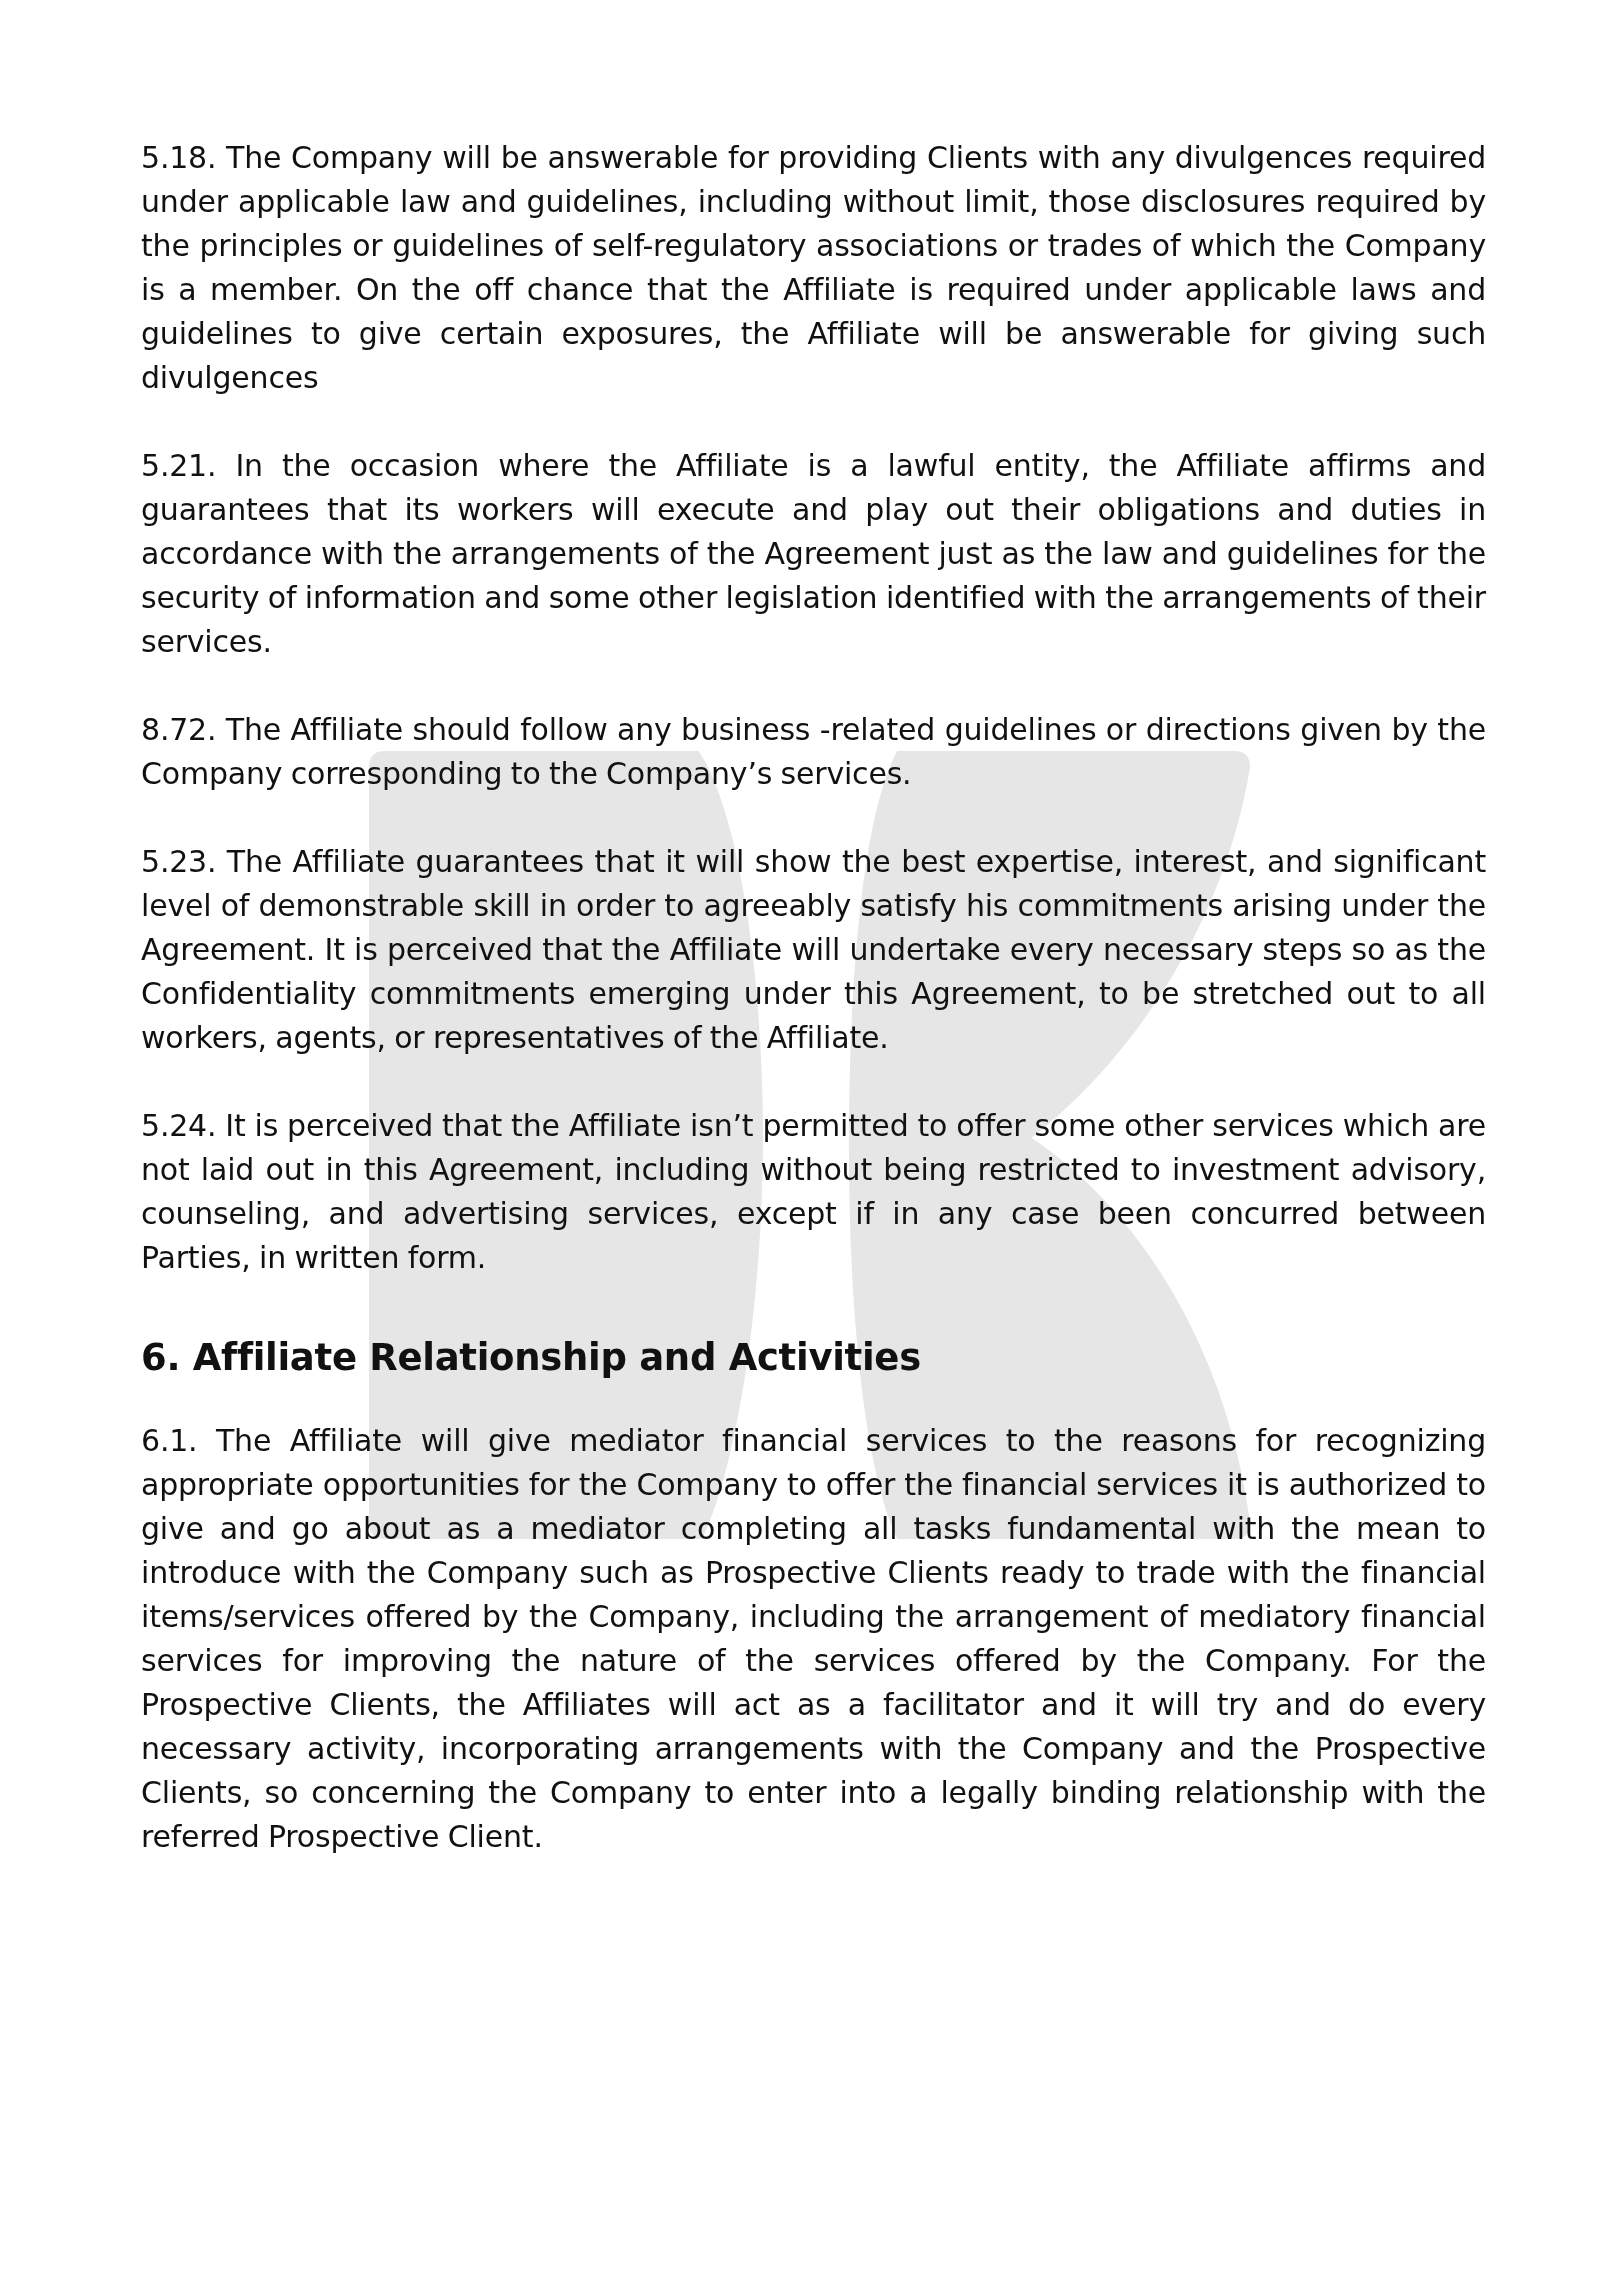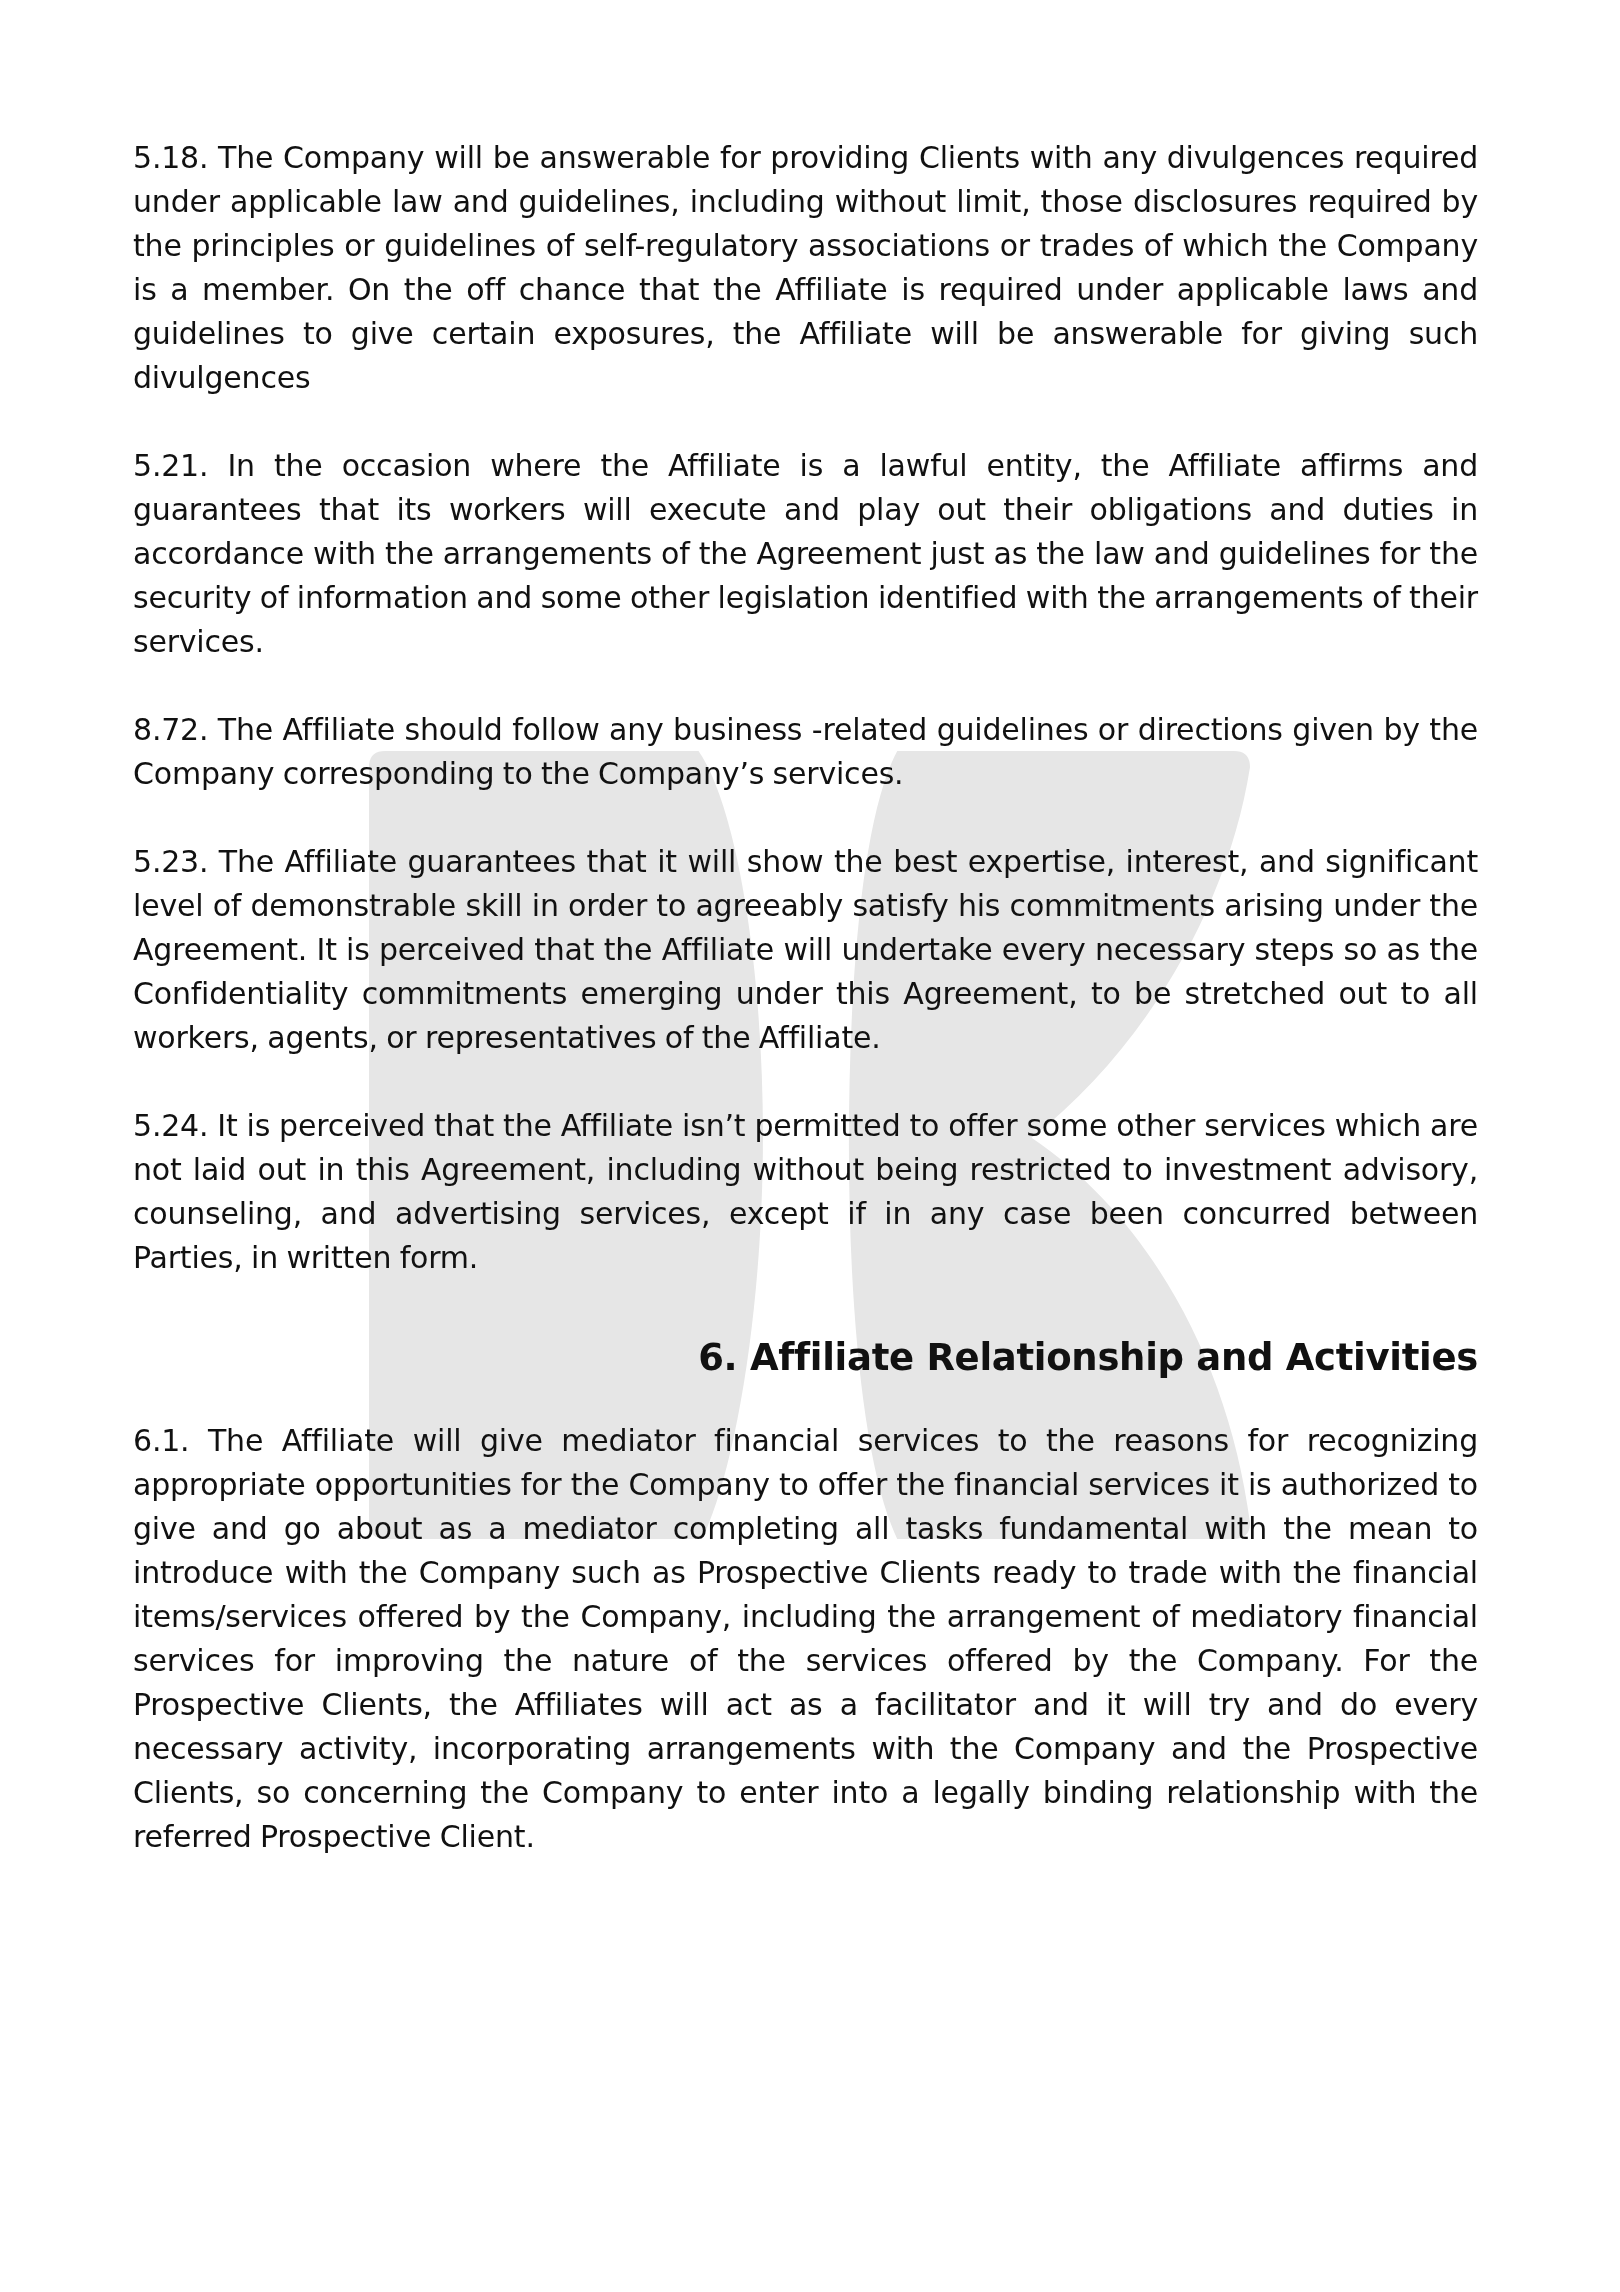--- a/index.html
+++ b/index.html
@@ -25,21 +25,21 @@
   .watermark {
     position: absolute;
     left: 369px;
     top: 751px;
     width: 881px;
     height: 788px;
     z-index: 0;
   }
   .content {
     position: absolute;
-    left: 133px;
+    left: 141px;
     top: 136px;
     width: 1345px;
     z-index: 1;
   }
   .clause {
     margin: 0 0 44px 0;
     font-size: 30px;
     line-height: 44px;
     text-align: justify;
     text-align-last: left;
@@ -48,21 +48,20 @@
   }
   .clause.last-in-section {
     margin-bottom: 54px;
   }
   .section-heading {
     margin: 0 0 38px 0;
     font-size: 37px;
     line-height: 47px;
     font-weight: bold;
     letter-spacing: -0.3px;
-    text-align: right;
   }
 </style>
 </head>
 <body>
 
 <div class="page">
 
   <svg class="watermark" viewBox="0 0 984 880" xmlns="http://www.w3.org/2000/svg">
     <path fill="#e6e6e6" d="M18 0 L368 0 C410 60 440 240 440 430 C440 620 410 800 372 880 L18 880 Q0 880 0 862 L0 18 Q0 0 18 0 Z"></path>
     <path fill="#e6e6e6" d="M590 0 L966 0 Q984 0 984 18 C960 170 870 330 740 432 C870 520 960 680 984 862 Q984 880 966 880 L590 880 C552 800 536 620 536 440 C536 250 552 70 590 0 Z"></path>

